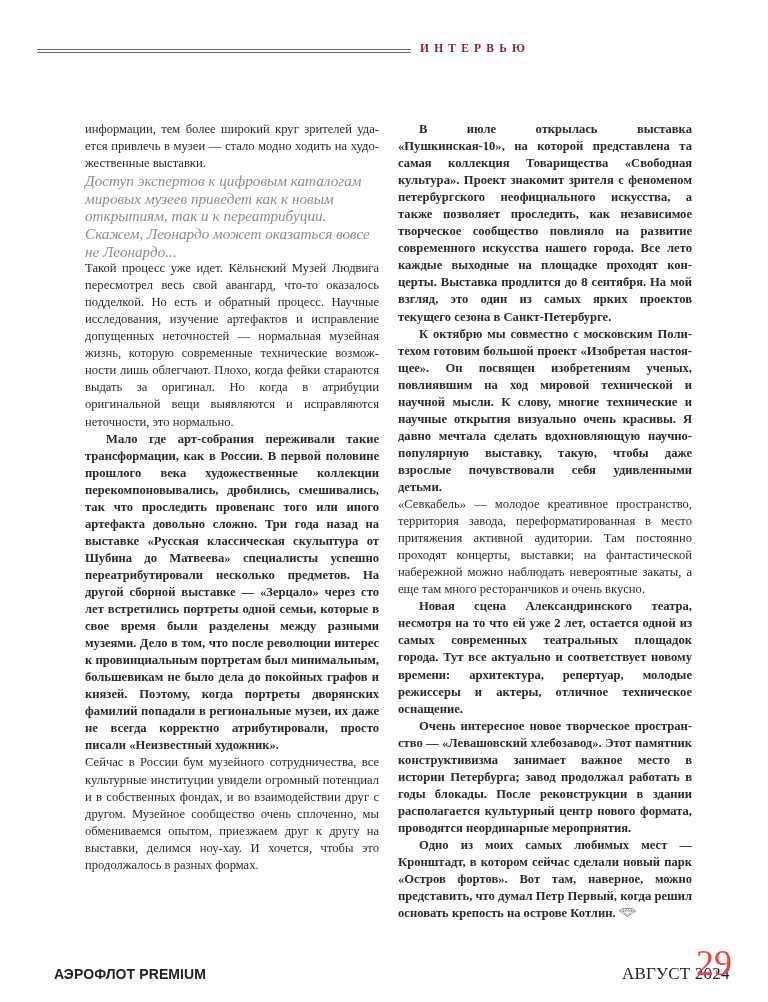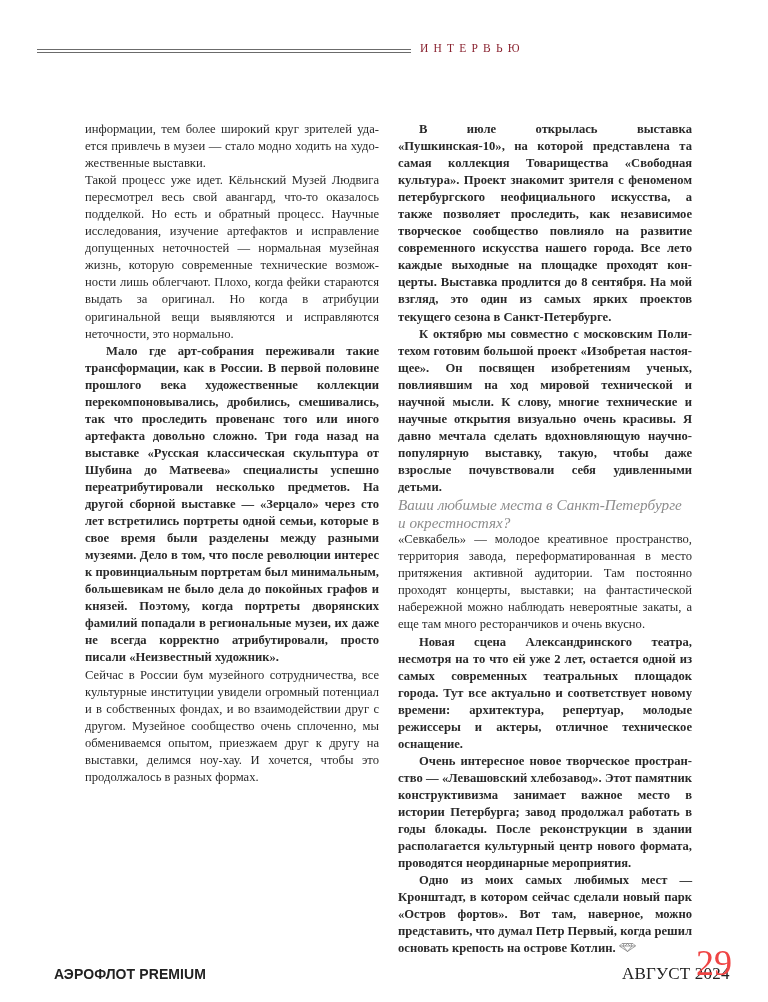--- a/index.html
+++ b/index.html
@@ -5,21 +5,21 @@
   html, body { margin:0; padding:0; }
   body {
     width:768px; height:1002px; background:#ffffff; position:relative; overflow:hidden;
     font-family:"Liberation Serif","DejaVu Serif",serif; color:#2a2a2a;
   }
   .rule {
     position:absolute; left:37px; top:49px; width:374px; height:4px;
     border-top:1px solid #6b6b6b; border-bottom:1px solid #6b6b6b; box-sizing:border-box;
   }
   .section {
-    position:absolute; left:420px; top:42px; font-size:11.5px; font-weight:normal;
+    position:absolute; left:420px; top:42px; font-size:11.5px; font-weight:bold;
     letter-spacing:5.2px; color:#8a2330; white-space:nowrap;
   }
   .col {
     position:absolute; top:121px; width:294px;
     font-size:12.6px; line-height:17.05px; text-align:justify; hyphens:manual;
   }
   .col.left { left:85px; }
   .col.right { left:398px; }
   .col p { margin:0; text-indent:0; }
   .col p.ind { text-indent:21px;font-weight:bold; }
@@ -40,29 +40,29 @@
   }
 </style>
 </head>
 <body>
 
 <div class="rule"></div>
 <div class="section">ИНТЕРВЬЮ</div>
 
 <div class="col left">
   <p>информации, тем более широкий круг зрителей уда­ется привлечь в музеи — стало модно ходить на худо­жественные выставки.</p>
+  <p class="q">Доступ экспертов к цифровым каталогам мировых музеев приведет как к новым открытиям, так и к переатрибуции. Скажем, Леонардо может оказаться вовсе не Леонардо...</p>
   <p>Такой процесс уже идет. Кёльнский Музей Людвига пересмотрел весь свой авангард, что-то оказалось подделкой. Но есть и обратный процесс. Научные исследования, изучение артефактов и исправление допущенных неточностей — нормальная музейная жизнь, которую современные технические возмож­ности лишь облегчают. Плохо, когда фейки ста­раются выдать за оригинал. Но когда в атрибуции оригинальной вещи выявляются и исправляются неточности, это нормально.</p>
   <p class="ind">Мало где арт-собрания переживали такие транс­формации, как в России. В первой половине про­шлого века художественные коллекции переком­поновывались, дробились, смешивались, так что проследить провенанс того или иного артефакта до­вольно сложно. Три года назад на выставке «Русская классическая скульптура от Шубина до Матвеева» специалисты успешно переатрибутировали несколь­ко предметов. На другой сборной выставке — «Зер­цало» через сто лет встретились портреты одной се­мьи, которые в свое время были разделены между разными музеями. Дело в том, что после революции интерес к провинциальным портретам был мини­мальным, большевикам не было дела до покойных графов и князей. Поэтому, когда портреты дворян­ских фамилий попадали в региональные музеи, их даже не всегда корректно атрибутировали, просто писали «Неизвестный художник».</p>
   <p>Сейчас в России бум музейного сотрудничества, все культурные институции увидели огромный потен­циал и в собственных фондах, и во взаимодействии друг с другом. Музейное сообщество очень сплочен­но, мы обмениваемся опытом, приезжаем друг к дру­гу на выставки, делимся ноу-хау. И хочется, чтобы это продолжалось в разных формах.</p>
 </div>
 
 <div class="col right">
   <p class="ind">В июле открылась выставка «Пушкинская-10», на которой представлена та самая коллекция Товари­щества «Свободная культура». Проект знакомит зри­теля с феноменом петербургского неофициального искусства, а также позволяет проследить, как неза­висимое творческое сообщество повлияло на раз­витие современного искусства нашего города. Все лето каждые выходные на площадке проходят кон­церты. Выставка продлится до 8 сентября. На мой взгляд, это один из самых ярких проектов текущего сезона в Санкт-Петербурге.</p>
   <p class="ind">К октябрю мы совместно с московским Поли­техом готовим большой проект «Изобретая настоя­щее». Он посвящен изобретениям ученых, повлияв­шим на ход мировой технической и научной мысли. К слову, многие технические и научные открытия визуально очень красивы. Я давно мечтала сделать вдохновляющую научно-популярную выставку, та­кую, чтобы даже взрослые почувствовали себя удив­ленными детьми.</p>
-  <p class="q">Ваши любимые места в Санкт-Петербурге и окрестностях?</p>
   <p>«Севкабель» — молодое креативное пространство, территория завода, переформатированная в место притяжения активной аудитории. Там постоянно проходят концерты, выставки; на фантастической набережной можно наблюдать невероятные закаты, а еще там много ресторанчиков и очень вкусно.</p>
   <p class="ind">Новая сцена Александринского театра, несмотря на то что ей уже 2 лет, остается одной из самых со­временных театральных площадок города. Тут все актуально и соответствует новому времени: архитек­тура, репертуар, молодые режиссеры и актеры, от­личное техническое оснащение.</p>
   <p class="ind">Очень интересное новое творческое простран­ство — «Левашовский хлебозавод». Этот памятник конструктивизма занимает важное место в истории Петербурга; завод продолжал работать в годы бло­кады. После реконструкции в здании располагается культурный центр нового формата, проводятся не­ординарные мероприятия.</p>
   <p class="ind"><span>Одно из моих самых любимых мест — Кронштадт, в котором сейчас сделали новый парк «Остров фор­тов». Вот там, наверное, можно представить, что ду­мал Петр Первый, когда решил основать крепость на острове Котлин.</span><svg class="diamond" viewBox="0 0 17 9">
         <path d="M3 0.5 L14 0.5 L16.5 3 L8.5 8.5 L0.5 3 Z M0.5 3 L16.5 3 M5 0.5 L4 3 L8.5 8.5 L13 3 L12 0.5 M8.5 0.5 L6 3 M8.5 0.5 L11 3" fill="none" stroke="#777" stroke-width="0.7"></path>
       </svg></p>
 </div>
 
 <div class="footer-left">АЭРОФЛОТ PREMIUM</div>
 <div class="footer-date">АВГУСТ 2024</div>

